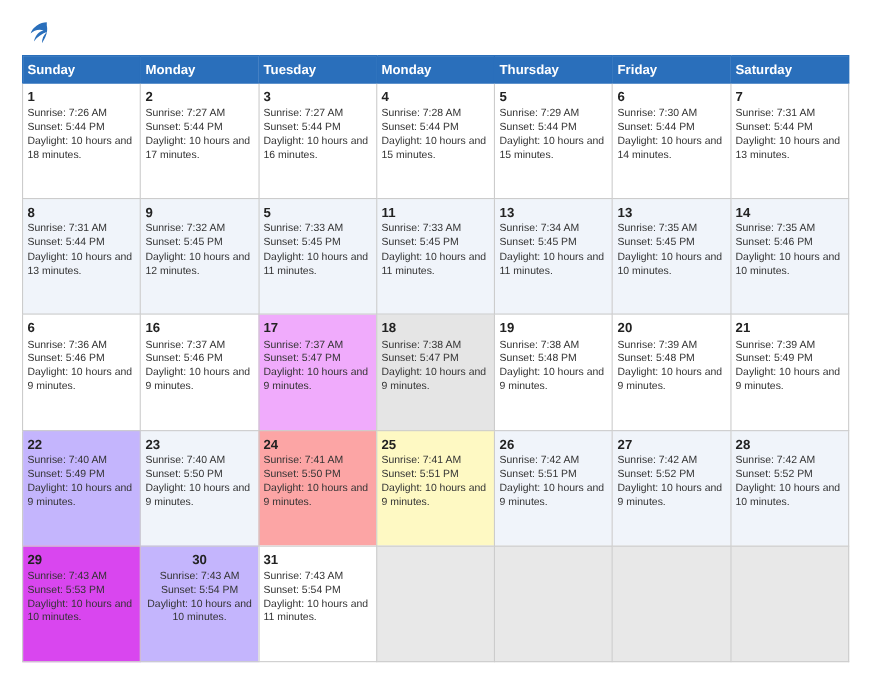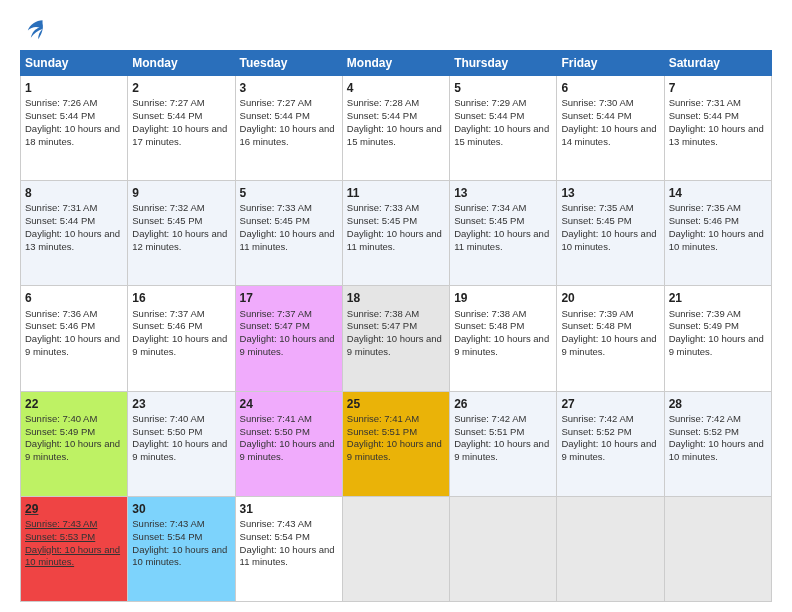--- a/index.html
+++ b/index.html
@@ -157,31 +157,31 @@
         <tr>
           <td style="background: rgb(255, 255, 255);"><span class="day-num">6</span><span>Sunrise: 7:36 AM</span><br><span>Sunset: 5:46 PM</span><br><span>Daylight: 10 hours and 9 minutes.</span></td>
           <td style="background: rgb(255, 255, 255);"><span class="day-num">16</span><span>Sunrise: 7:37 AM</span><br><span>Sunset: 5:46 PM</span><br><span>Daylight: 10 hours and 9 minutes.</span></td>
           <td style="background: #f0abfc;"><span class="day-num">17</span><span>Sunrise: 7:37 AM</span><br><span>Sunset: 5:47 PM</span><br><span>Daylight: 10 hours and 9 minutes.</span></td>
           <td style="background: #e5e5e5;"><span class="day-num">18</span><span>Sunrise: 7:38 AM</span><br><span>Sunset: 5:47 PM</span><br><span>Daylight: 10 hours and 9 minutes.</span></td>
           <td style="background: rgb(255, 255, 255);"><span class="day-num">19</span><span>Sunrise: 7:38 AM</span><br><span>Sunset: 5:48 PM</span><br><span>Daylight: 10 hours and 9 minutes.</span></td>
           <td style="background: rgb(255, 255, 255);"><span class="day-num">20</span><span>Sunrise: 7:39 AM</span><br><span>Sunset: 5:48 PM</span><br><span>Daylight: 10 hours and 9 minutes.</span></td>
           <td style="background: rgb(255, 255, 255);"><span class="day-num">21</span><span>Sunrise: 7:39 AM</span><br><span>Sunset: 5:49 PM</span><br><span>Daylight: 10 hours and 9 minutes.</span></td>
         </tr>
         <tr>
-          <td style="background: #bef264;"><span class="day-num">22</span><span>Sunrise: 7:40 AM</span><br><span>Sunset: 5:49 PM</span><br><span>Daylight: 10 hours and 9 minutes.</span></td>
+          <td style="background: #c4b5fd;"><span class="day-num">22</span><span>Sunrise: 7:40 AM</span><br><span>Sunset: 5:49 PM</span><br><span>Daylight: 10 hours and 9 minutes.</span></td>
           <td style="background: rgb(240, 244, 250);"><span class="day-num">23</span><span>Sunrise: 7:40 AM</span><br><span>Sunset: 5:50 PM</span><br><span>Daylight: 10 hours and 9 minutes.</span></td>
-          <td style="background: #f0abfc;"><span class="day-num">24</span><span>Sunrise: 7:41 AM</span><br><span>Sunset: 5:50 PM</span><br><span>Daylight: 10 hours and 9 minutes.</span></td>
-          <td style="background: #eab308;"><span class="day-num">25</span><span>Sunrise: 7:41 AM</span><br><span>Sunset: 5:51 PM</span><br><span>Daylight: 10 hours and 9 minutes.</span></td>
+          <td style="background: #fca5a5;"><span class="day-num">24</span><span>Sunrise: 7:41 AM</span><br><span>Sunset: 5:50 PM</span><br><span>Daylight: 10 hours and 9 minutes.</span></td>
+          <td style="background: #fef9c3;"><span class="day-num">25</span><span>Sunrise: 7:41 AM</span><br><span>Sunset: 5:51 PM</span><br><span>Daylight: 10 hours and 9 minutes.</span></td>
           <td style="background: rgb(240, 244, 250);"><span class="day-num">26</span><span>Sunrise: 7:42 AM</span><br><span>Sunset: 5:51 PM</span><br><span>Daylight: 10 hours and 9 minutes.</span></td>
           <td style="background: rgb(240, 244, 250);"><span class="day-num">27</span><span>Sunrise: 7:42 AM</span><br><span>Sunset: 5:52 PM</span><br><span>Daylight: 10 hours and 9 minutes.</span></td>
           <td style="background: rgb(240, 244, 250);"><span class="day-num">28</span><span>Sunrise: 7:42 AM</span><br><span>Sunset: 5:52 PM</span><br><span>Daylight: 10 hours and 10 minutes.</span></td>
         </tr>
         <tr>
-          <td style="background: #ef4444; text-decoration: underline;"><span class="day-num">29</span><span>Sunrise: 7:43 AM</span><br><span>Sunset: 5:53 PM</span><br><span>Daylight: 10 hours and 10 minutes.</span></td>
-          <td style="background: #7dd3fc;"><span class="day-num">30</span><span>Sunrise: 7:43 AM</span><br><span>Sunset: 5:54 PM</span><br><span>Daylight: 10 hours and 10 minutes.</span></td>
+          <td style="background: #d946ef;"><span class="day-num">29</span><span>Sunrise: 7:43 AM</span><br><span>Sunset: 5:53 PM</span><br><span>Daylight: 10 hours and 10 minutes.</span></td>
+          <td style="background: #c4b5fd; text-align: center;"><span class="day-num">30</span><span>Sunrise: 7:43 AM</span><br><span>Sunset: 5:54 PM</span><br><span>Daylight: 10 hours and 10 minutes.</span></td>
           <td style="background: rgb(255, 255, 255);"><span class="day-num">31</span><span>Sunrise: 7:43 AM</span><br><span>Sunset: 5:54 PM</span><br><span>Daylight: 10 hours and 11 minutes.</span></td>
           <td class="empty-cell"></td>
           <td class="empty-cell"></td>
           <td class="empty-cell"></td>
           <td class="empty-cell"></td>
         </tr>
       </tbody>
   </table>
 </div>
 

